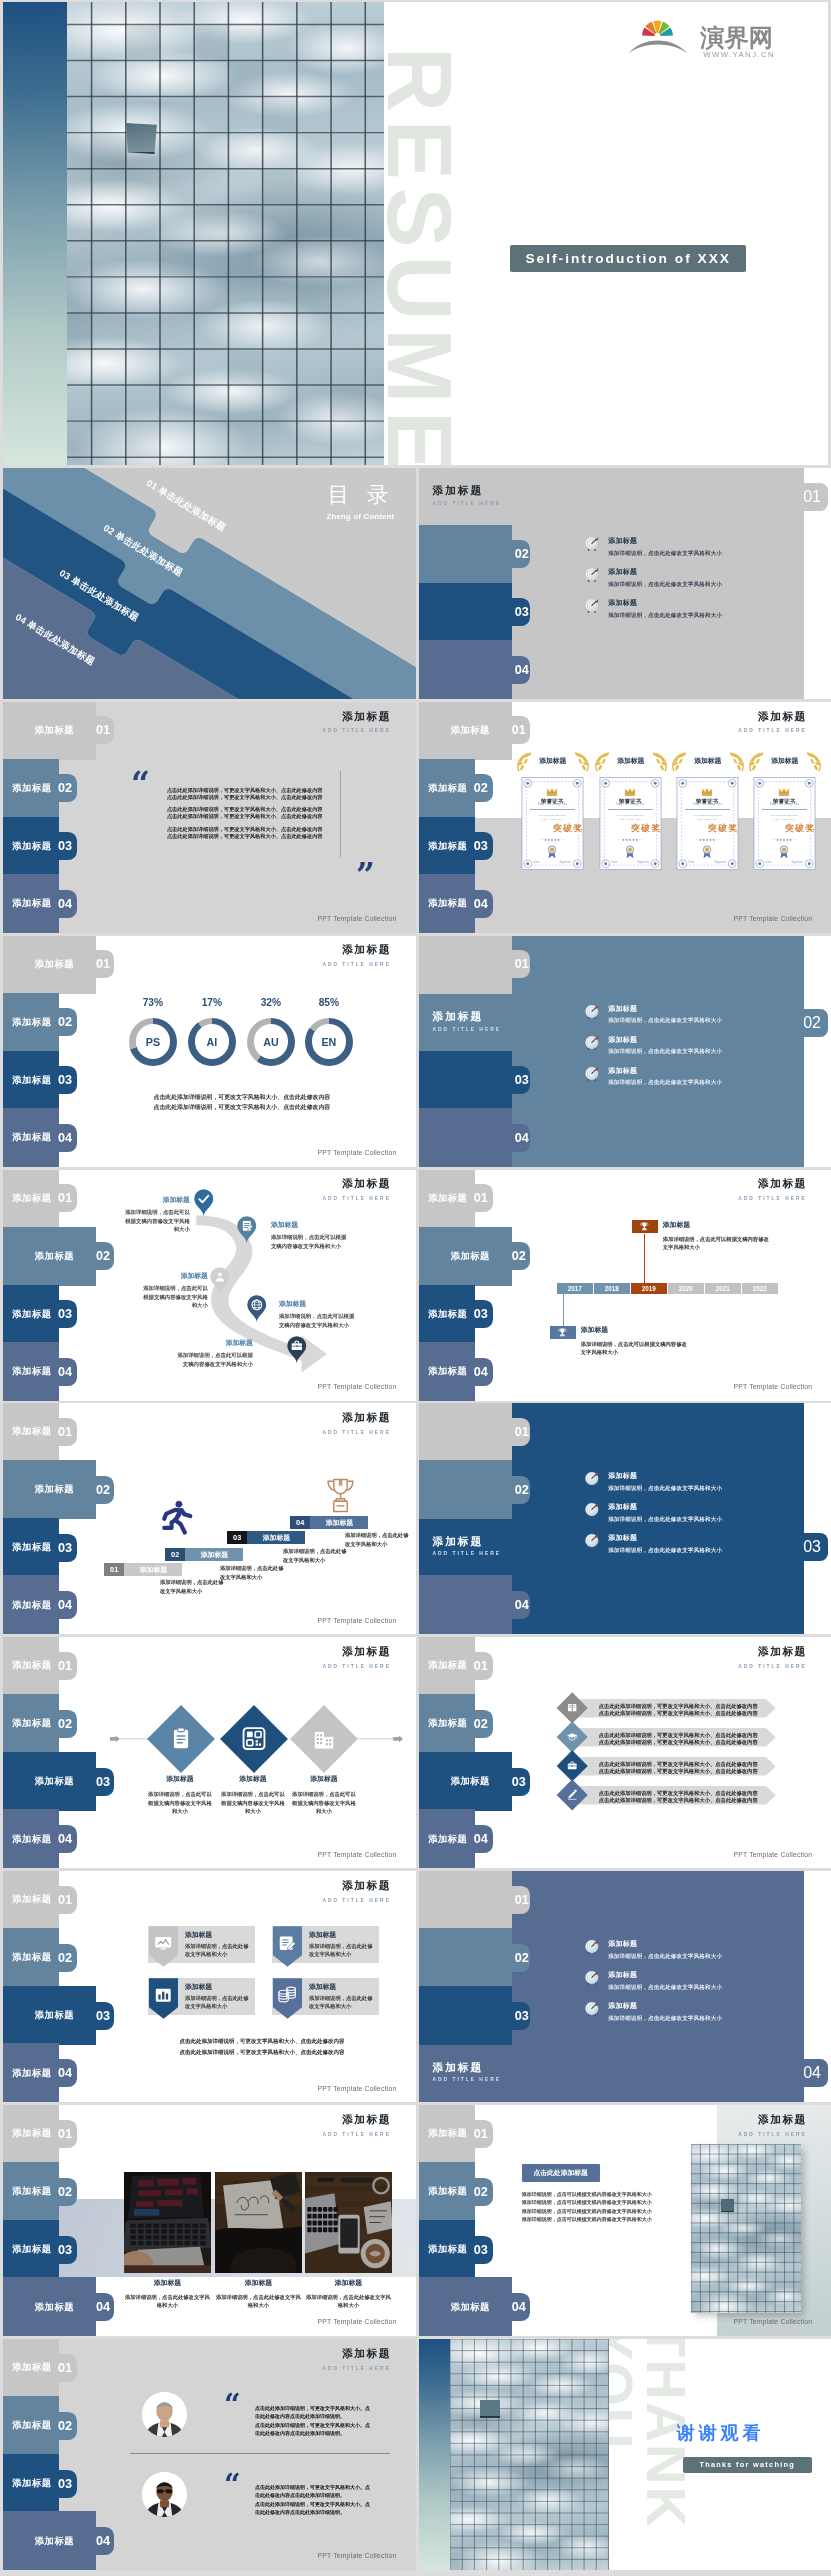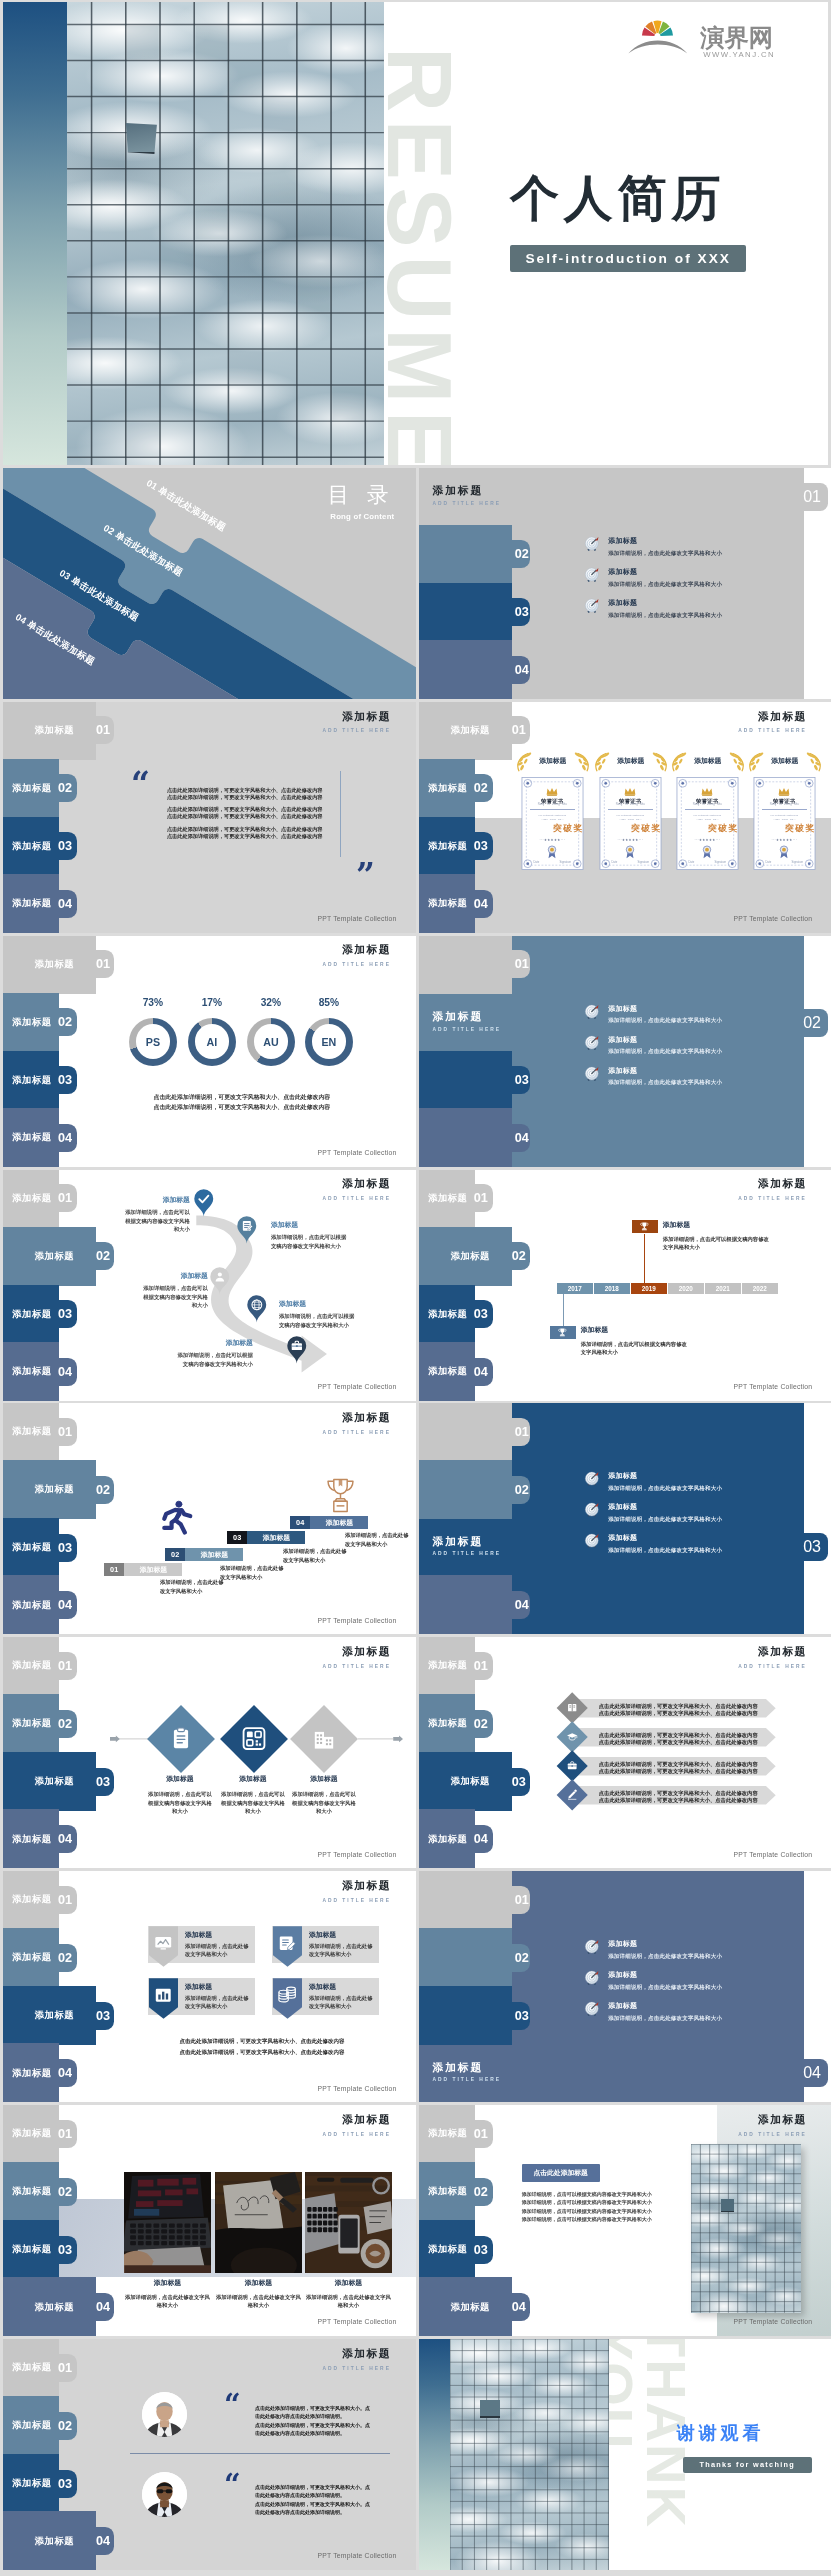--- a/index.html
+++ b/index.html
@@ -192,21 +192,20 @@
               <rect x="166.8" y="357.3" width="32.5" height="34.4" fill="#51707f" opacity="0.11"></rect>
               <rect x="272.1" y="394.3" width="32.5" height="34.4" fill="#51707f" opacity="0.13"></rect>
               <rect x="61.5" y="431.3" width="32.5" height="34.4" fill="#51707f" opacity="0.1"></rect>
               <rect x="201.9" y="98.3" width="32.5" height="34.4" fill="#51707f" opacity="0.1"></rect>
               <rect x="131.7" y="209.3" width="32.5" height="34.4" fill="#51707f" opacity="0.09"></rect>
             </svg>
           </div>
     <div style="position:absolute;left:59px;top:121px;width:31px;height:31px;background:linear-gradient(170deg,#566f7e,#7c95a0);clip-path:polygon(0 0,100% 6%,92% 100%,6% 94%);border-bottom:2px solid #2e3b44;box-shadow:0 2px 0 #2e3b44"></div>
   </div>
   <div class="cv-word">RESUME</div>
-  <div class="cv-title">个人简历</div>
   <div class="cv-sub">Self-introduction of XXX</div>
   <div class="logo">
     <svg width="142" height="35" viewBox="0 0 146 36">
       <g transform="translate(4,-7) scale(0.78)">
         <path d="M 16.5 24.8 L 0.0 24.1 A 20.5 20.5 0 0 1 3.4 13.7 L 17.2 22.8 A 4.0 4.0 0 0 0 16.5 24.8 Z" fill="#c8394b"></path>
         <path d="M 17.4 22.5 L 4.5 12.2 A 20.5 20.5 0 0 1 13.3 5.8 L 19.1 21.3 A 4.0 4.0 0 0 0 17.4 22.5 Z" fill="#e0812a"></path>
         <path d="M 19.4 21.1 L 15.1 5.2 A 20.5 20.5 0 0 1 25.9 5.2 L 21.6 21.1 A 4.0 4.0 0 0 0 19.4 21.1 Z" fill="#f0a81e"></path>
         <path d="M 21.9 21.3 L 27.7 5.8 A 20.5 20.5 0 0 1 36.5 12.2 L 23.6 22.5 A 4.0 4.0 0 0 0 21.9 21.3 Z" fill="#7fb43f"></path>
         <path d="M 23.8 22.8 L 37.6 13.7 A 20.5 20.5 0 0 1 41.0 24.1 L 24.5 24.8 A 4.0 4.0 0 0 0 23.8 22.8 Z" fill="#1f9aa0"></path>
         <path d="M-18 48 C2 25 40 25 60 48 C40 32 2 32 -18 48 Z" fill="#8c8c8c"></path>
@@ -231,21 +230,21 @@
     </svg>
     <div id="toc-labels">
             <div class="toc-label" style="left:144px;top:7.8px;transform:rotate(31deg)">01 单击此处添加标题</div>
             <div class="toc-label" style="left:101px;top:53px;transform:rotate(31deg)">02 单击此处添加标题</div>
             <div class="toc-label" style="left:57px;top:98px;transform:rotate(31deg)">03 单击此处添加标题</div>
             <div class="toc-label" style="left:12.7px;top:142px;transform:rotate(31deg)">04 单击此处添加标题</div>
           </div>
   </div>
   <div class="toc-head">
     <div class="a">目 录</div>
-    <div class="b">Rong of Content</div>
+    <div class="b">Zheng of Content</div>
   </div>
 </div>
 <div class="slide" id="sec01">
         <div style="position:absolute;left:0;top:0;width:385px;height:231px;background:#c6c6c6"></div>
         <div style="position:absolute;left:385px;top:0;width:28px;height:231px;background:#fff"></div>
         <div class="sb-band" style="top:57px;height:59px;width:112px">
           <div class="bar" style="width:93px;background:#62849f"></div>
           <div class="tab" style="left:91px;width:20.5px;background:#62849f"></div>
           <div style="position:absolute;left:96px;top:0;height:100%;display:flex;align-items:center">
             <span class="tnum">02</span>

